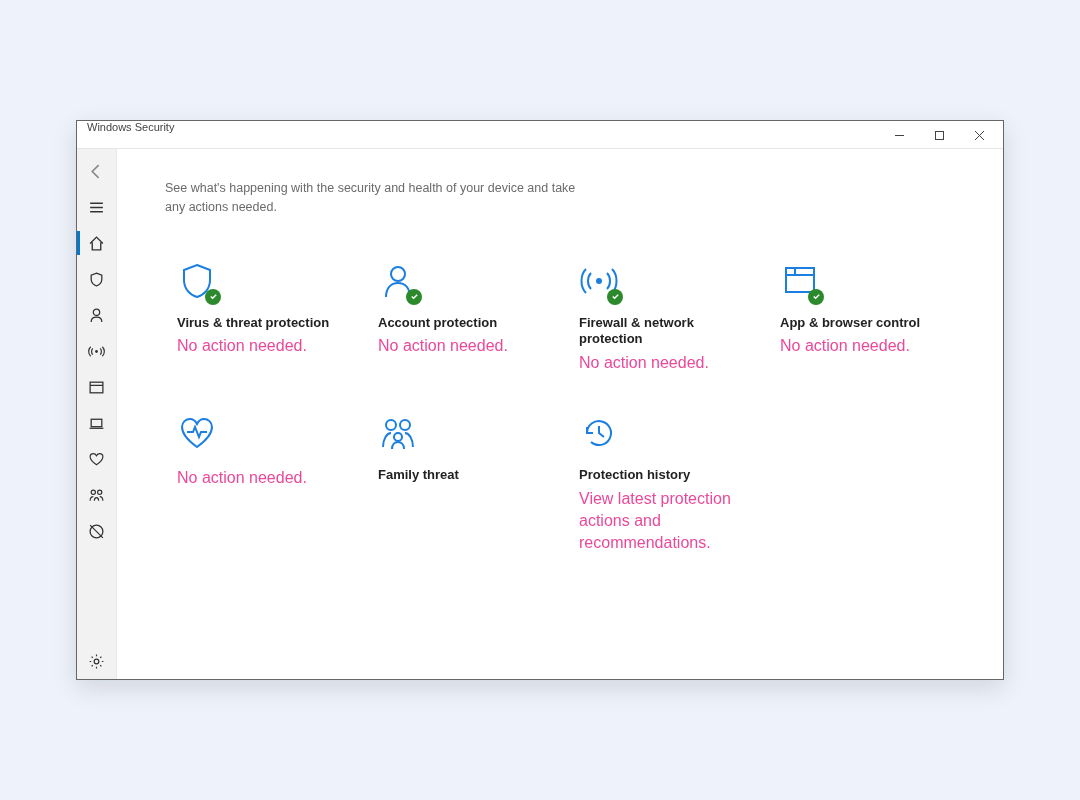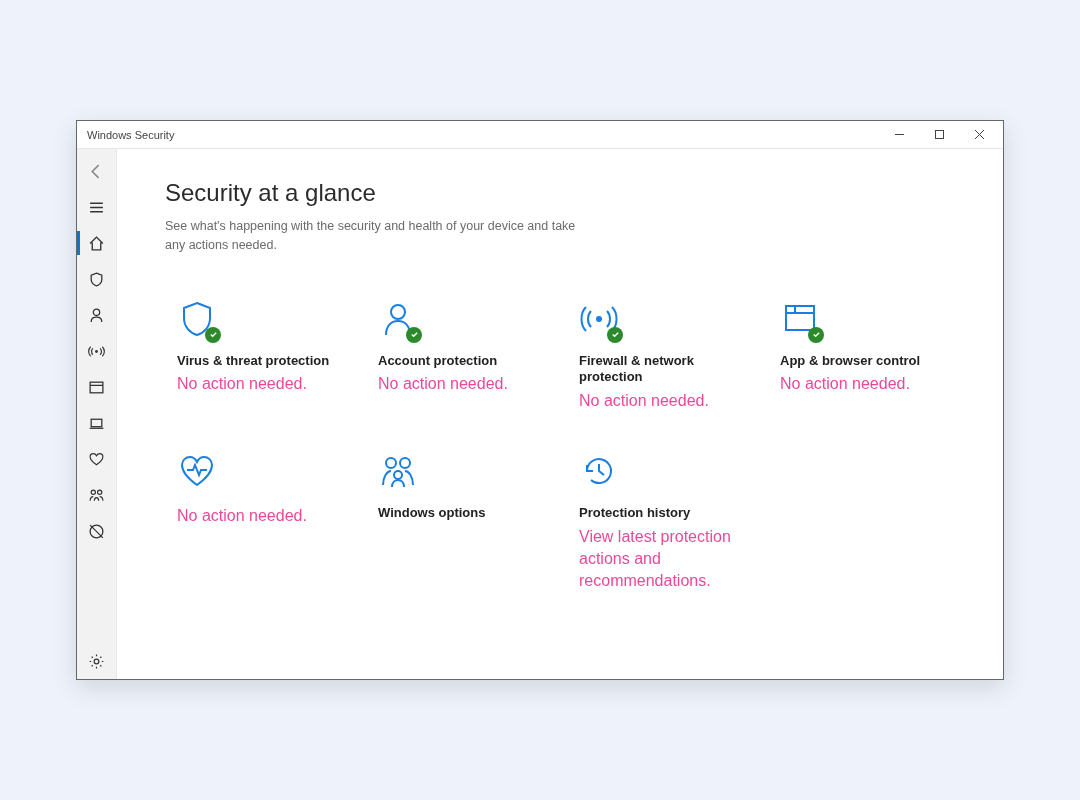--- a/index.html
+++ b/index.html
@@ -20,21 +20,20 @@
     box-shadow: 0 8px 24px rgba(0,0,0,0.12);
     display: flex;
     flex-direction: column;
     position: relative;
     overflow: hidden;
   }
   
   .titlebar {
     height: 28px;
     display: flex;
-    align-items: center;
     padding: 0 4px 0 10px;
     font-size: 11px;
     color: #444;
     border-bottom: 1px solid #e6e6e6;
   }
   .titlebar .title { flex: 1; }
   .win-controls { display: flex; }
   .win-btn {
     width: 40px;
     height: 28px;
@@ -238,21 +237,20 @@
       <div class="side-spacer"></div>
       <div class="side-btn">
         <svg viewBox="0 0 16 16">
             <circle cx="8" cy="8" r="2.2" fill="none" stroke="#333" stroke-width="1.1"></circle>
             <path d="M8 1.5 V3 M8 13 V14.5 M1.5 8 H3 M13 8 H14.5 M3.4 3.4 L4.5 4.5 M11.5 11.5 L12.6 12.6 M12.6 3.4 L11.5 4.5 M4.5 11.5 L3.4 12.6" stroke="#333" stroke-width="1.1"></path>
           </svg>
       </div>
     </div>
 
     <div class="main">
-      <h1 class="page-title">Security at a glance</h1>
       <p class="page-subtitle">See what's happening with the security and health of your device and take any actions needed.</p>
 
       <div class="tiles">
 
         <div class="tile">
           <div class="tile-icon">
             <svg class="base" viewBox="0 0 40 40">
                 <path d="M20 4 L33 9 V19 C33 28 27 34 20 36 C13 34 7 28 7 19 V9 Z" fill="none" stroke="#1a7fe0" stroke-width="2"></path>
               </svg>
             <div class="badge">
@@ -327,21 +325,21 @@
 
         <div class="tile">
           <div class="tile-icon">
             <svg class="base" viewBox="0 0 40 40">
                 <circle cx="13" cy="12" r="5" fill="none" stroke="#1a7fe0" stroke-width="2"></circle>
                 <circle cx="27" cy="12" r="5" fill="none" stroke="#1a7fe0" stroke-width="2"></circle>
                 <circle cx="20" cy="24" r="4" fill="none" stroke="#1a7fe0" stroke-width="2"></circle>
                 <path d="M5 34 C5 26 9 20 13 20 M35 34 C35 26 31 20 27 20 M14 36 C14 31 17 29 20 29 C23 29 26 31 26 36" fill="none" stroke="#1a7fe0" stroke-width="2"></path>
               </svg>
           </div>
-          <div class="tile-title">Windows options</div>
+          <div class="tile-title">Family threat</div>
         </div>
 
         <div class="tile">
           <div class="tile-icon">
             <svg class="base" viewBox="0 0 40 40">
                 <path d="M8 20 A12 12 0 1 1 12 29" fill="none" stroke="#1a7fe0" stroke-width="2"></path>
                 <path d="M8 14 L8 20 L14 20" fill="none" stroke="#1a7fe0" stroke-width="2"></path>
                 <path d="M20 13 V20 L25 24" fill="none" stroke="#1a7fe0" stroke-width="2"></path>
               </svg>
           </div>

